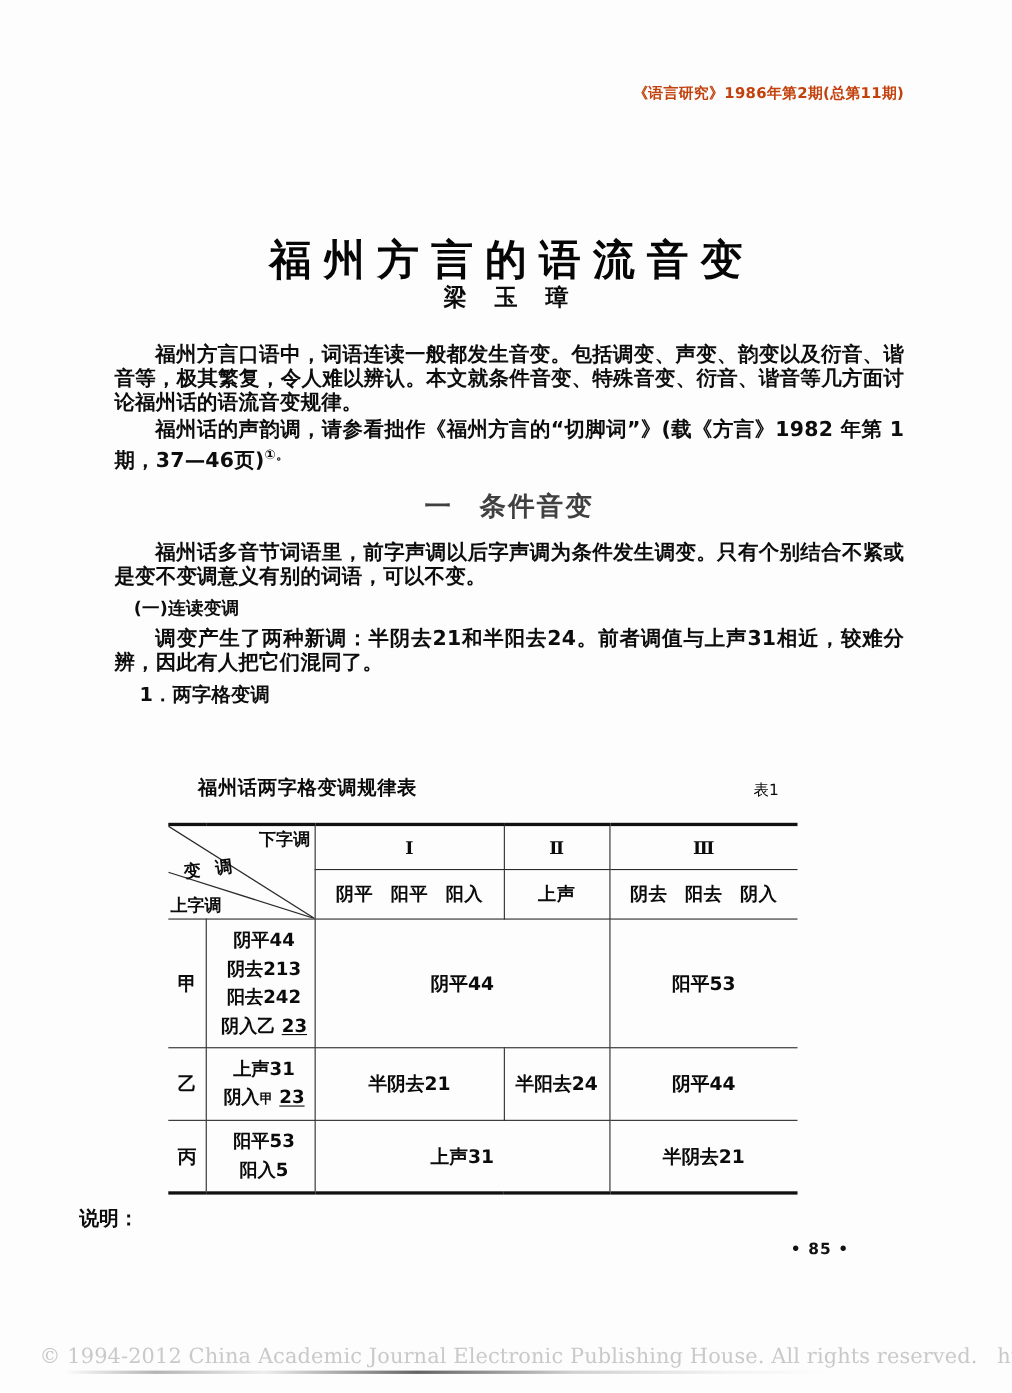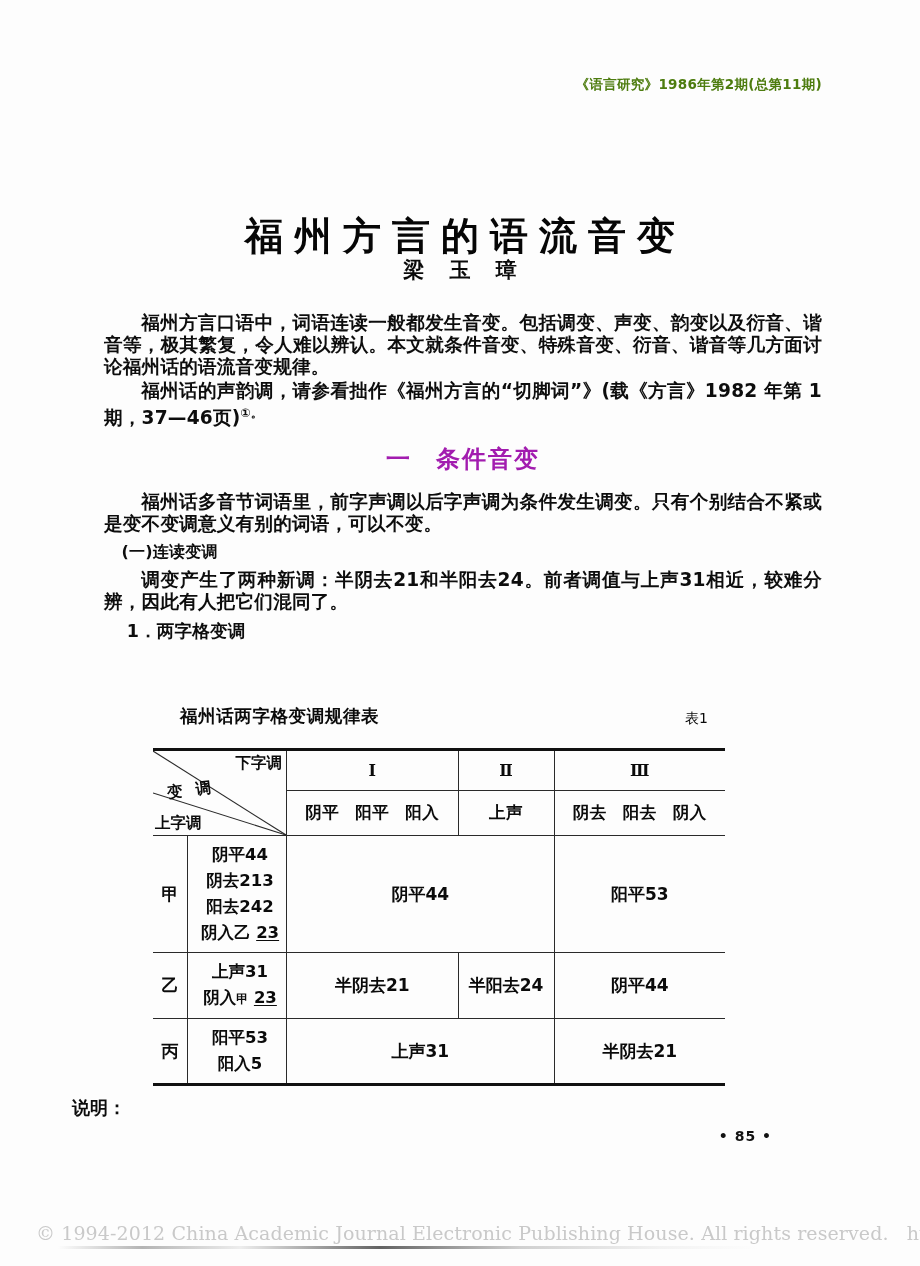--- a/index.html
+++ b/index.html
@@ -23,21 +23,21 @@
   }
 
   
   .running-head {
     position: absolute;
     top: 76px;
     right: 98px;
     font-size: 13.5px;
     font-weight: 700;
     letter-spacing: 0.3px;
-    color: #4d7c0f;
+    color: #c2410c;
     white-space: nowrap;
   }
 
   
   .title {
     position: absolute;
     top: 186px;
     left: 0;
     right: 0;
     text-align: center;
@@ -94,21 +94,21 @@
     vertical-align: super;
   }
 
   
   h2.section {
     margin: 14px 0 16px 0;
     font-size: 24px;
     font-weight: 700;
     text-align: center;
     letter-spacing: 2px;
-    color: #a21caf;
+    color: #404040;
   }
   h2.section .num { margin-right: 24px; }
 
   
   .table-caption-row {
     position: absolute;
     left: 180px;
     top: 704px;
     width: 528px;
     display: flex;

